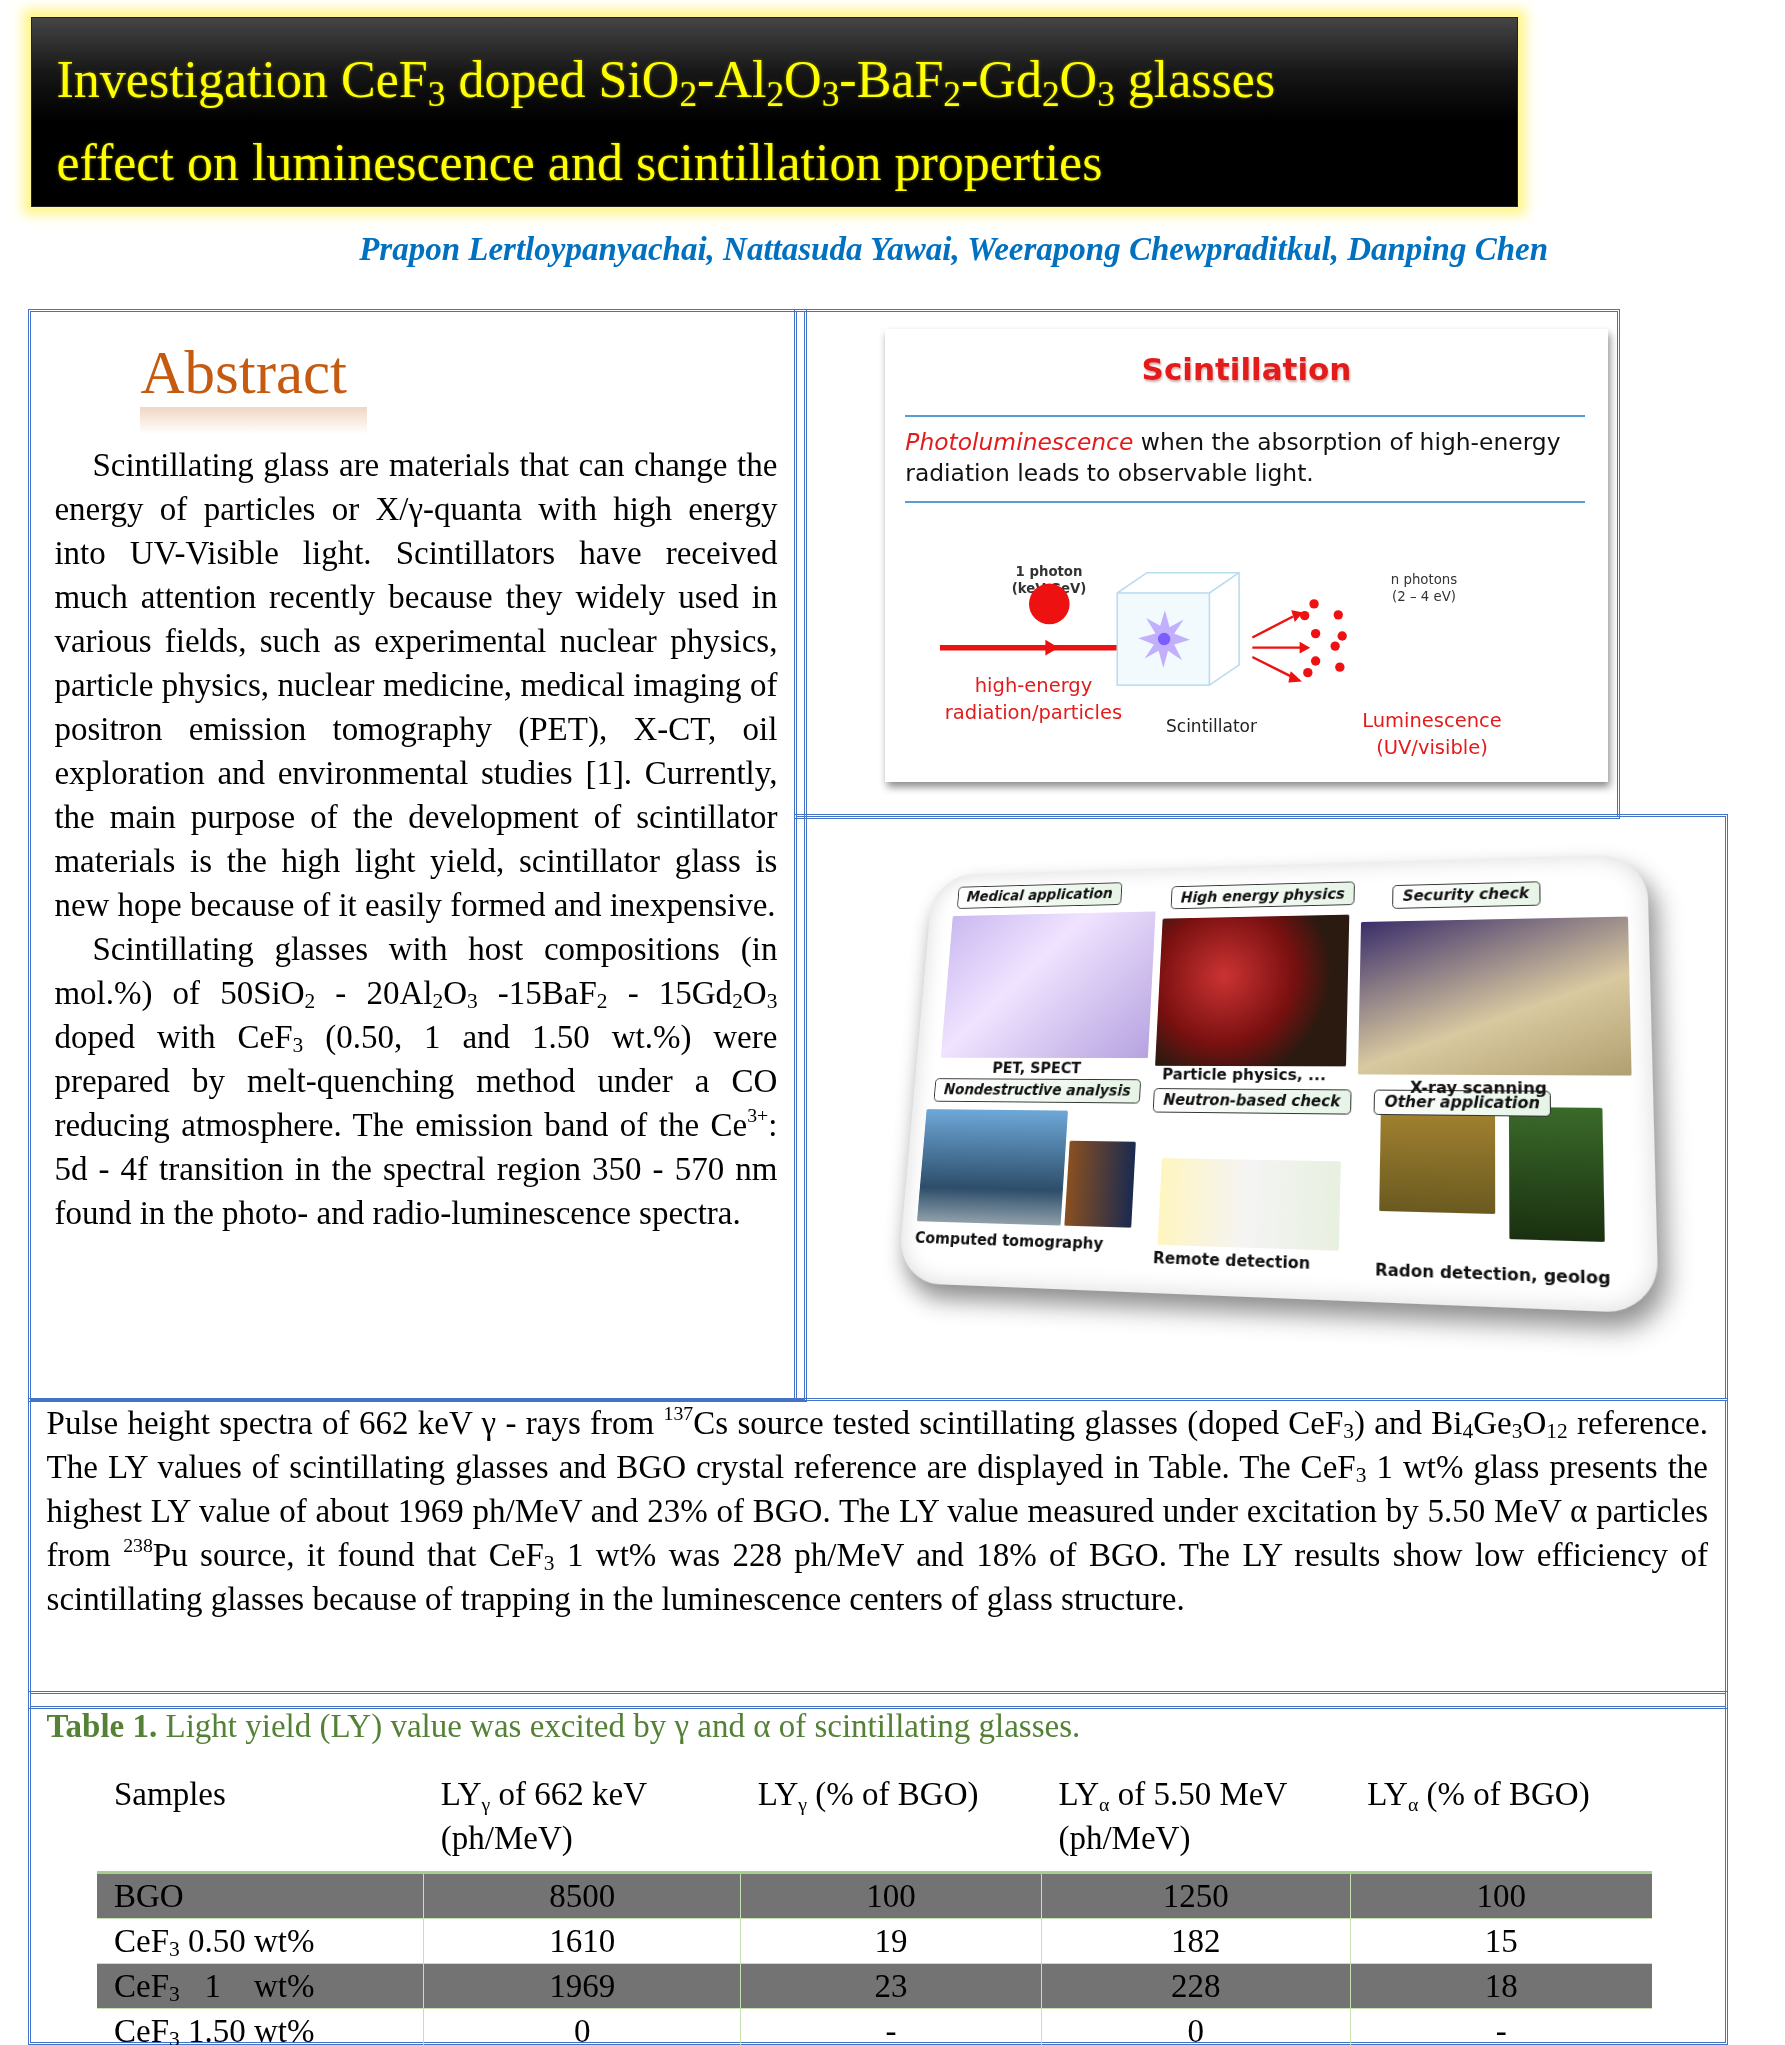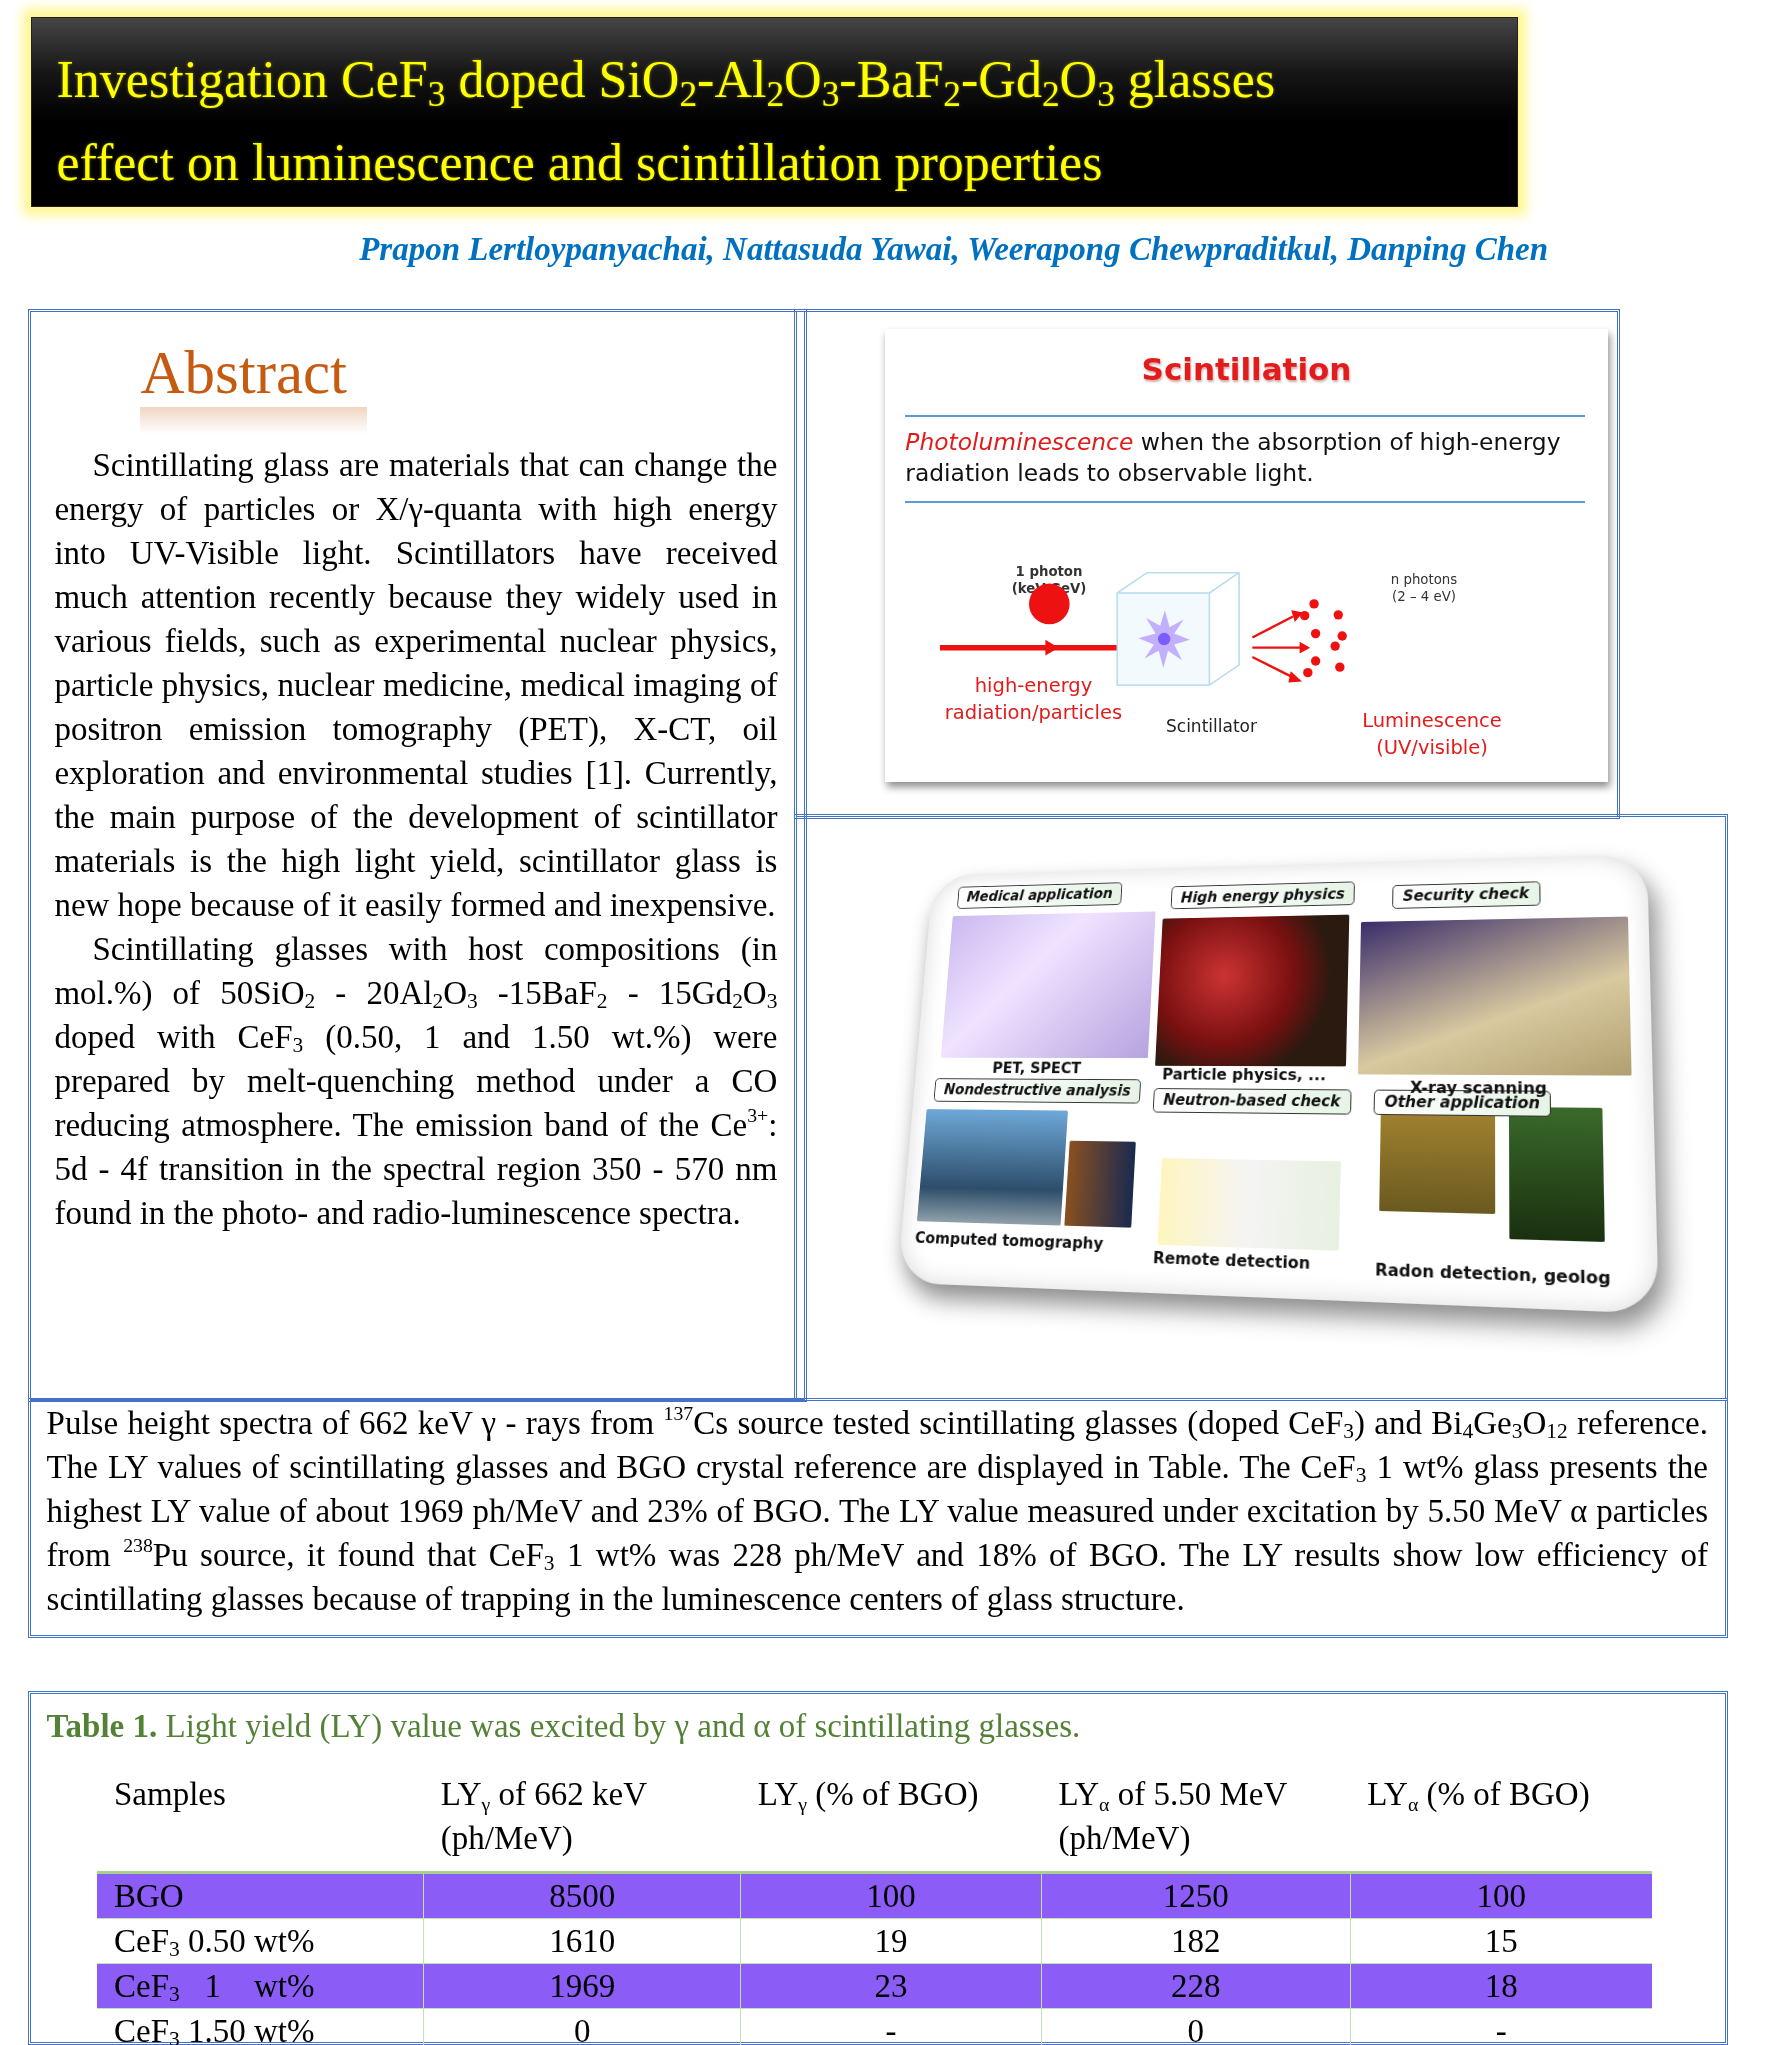--- a/index.html
+++ b/index.html
@@ -80,40 +80,40 @@
     }
     .app-tag {
       position: absolute; font-size: 15px; font-weight: bold; font-style: italic; color: #111;
       border: 1.6px solid #333; border-radius: 4.7px; padding: 2.3px 9.4px; white-space: nowrap;
       background: linear-gradient(to right, #ffffff, #e6f4e6);
     }
     .app-cap { position: absolute; font-size: 15.6px; font-weight: bold; color: #111; white-space: nowrap; }
     .app-img { position: absolute; border-radius: 1.6px; }
 
     
-    .pulse-box { left: 28px; top: 1398px; width: 1700px; height: 240px; padding: 0 17px 0 15.6px; }
+    .pulse-box { left: 28px; top: 1398px; width: 1700px; height: 311px; padding: 0 17px 0 15.6px; }
     .pulse-text { font-size: 33px; line-height: 44px; text-align: justify; }
     .pulse-text sub { font-size: 0.65em; vertical-align: -0.2em; line-height: 0; }
     .pulse-text sup { font-size: 0.6em; vertical-align: 0.7em; line-height: 0; }
 
     
     .table-box { left: 28px; top: 1691px; width: 1700px; height: 354px; padding: 0 15.6px; }
     .table-caption { font-size: 33px; color: #538135; margin-top: 9.4px; line-height: 47px; }
     .table-caption b { font-weight: bold; }
     table.ly {
       position: absolute; left: 66px; top: 78px; width: 1555px; border-collapse: collapse;
       font-size: 33px;
     }
     table.ly th { font-weight: normal; text-align: left; vertical-align: top; line-height: 44px; padding: 0 0 0 17px; height: 100px; margin-top: 11px; }
     table.ly th sub { font-size: 0.6em; vertical-align: -0.3em; line-height: 0; }
     table.ly td { height: 45px; line-height: 44px; text-align: center; border-right: 1.6px solid #c5e0b3; border-bottom: 1.6px solid #c5e0b3; }
     table.ly td:first-child { text-align: left; padding-left: 17px; }
     table.ly td:last-child { border-right: none; }
     table.ly tbody tr:first-child td { border-top: 3.9px solid #a8d08d; }
-    table.ly tr.shade td { background: #8b5cf6; }
+    table.ly tr.shade td { background: #737373; }
     table.ly td sub { font-size: 0.65em; vertical-align: -0.2em; line-height: 0; }
   </style>
 </head>
 <body>
 
 <div class="title-box">
   <div class="title-line"><span>Investigation CeF</span><sub>3</sub><span> doped SiO</span><sub>2</sub><span>-Al</span><sub>2</sub><span>O</span><sub>3</sub><span>-BaF</span><sub>2</sub><span>-Gd</span><sub>2</sub><span>O</span><sub>3</sub><span> glasses</span></div>
   <div class="title-line">effect on luminescence and scintillation properties</div>
 </div>
 

